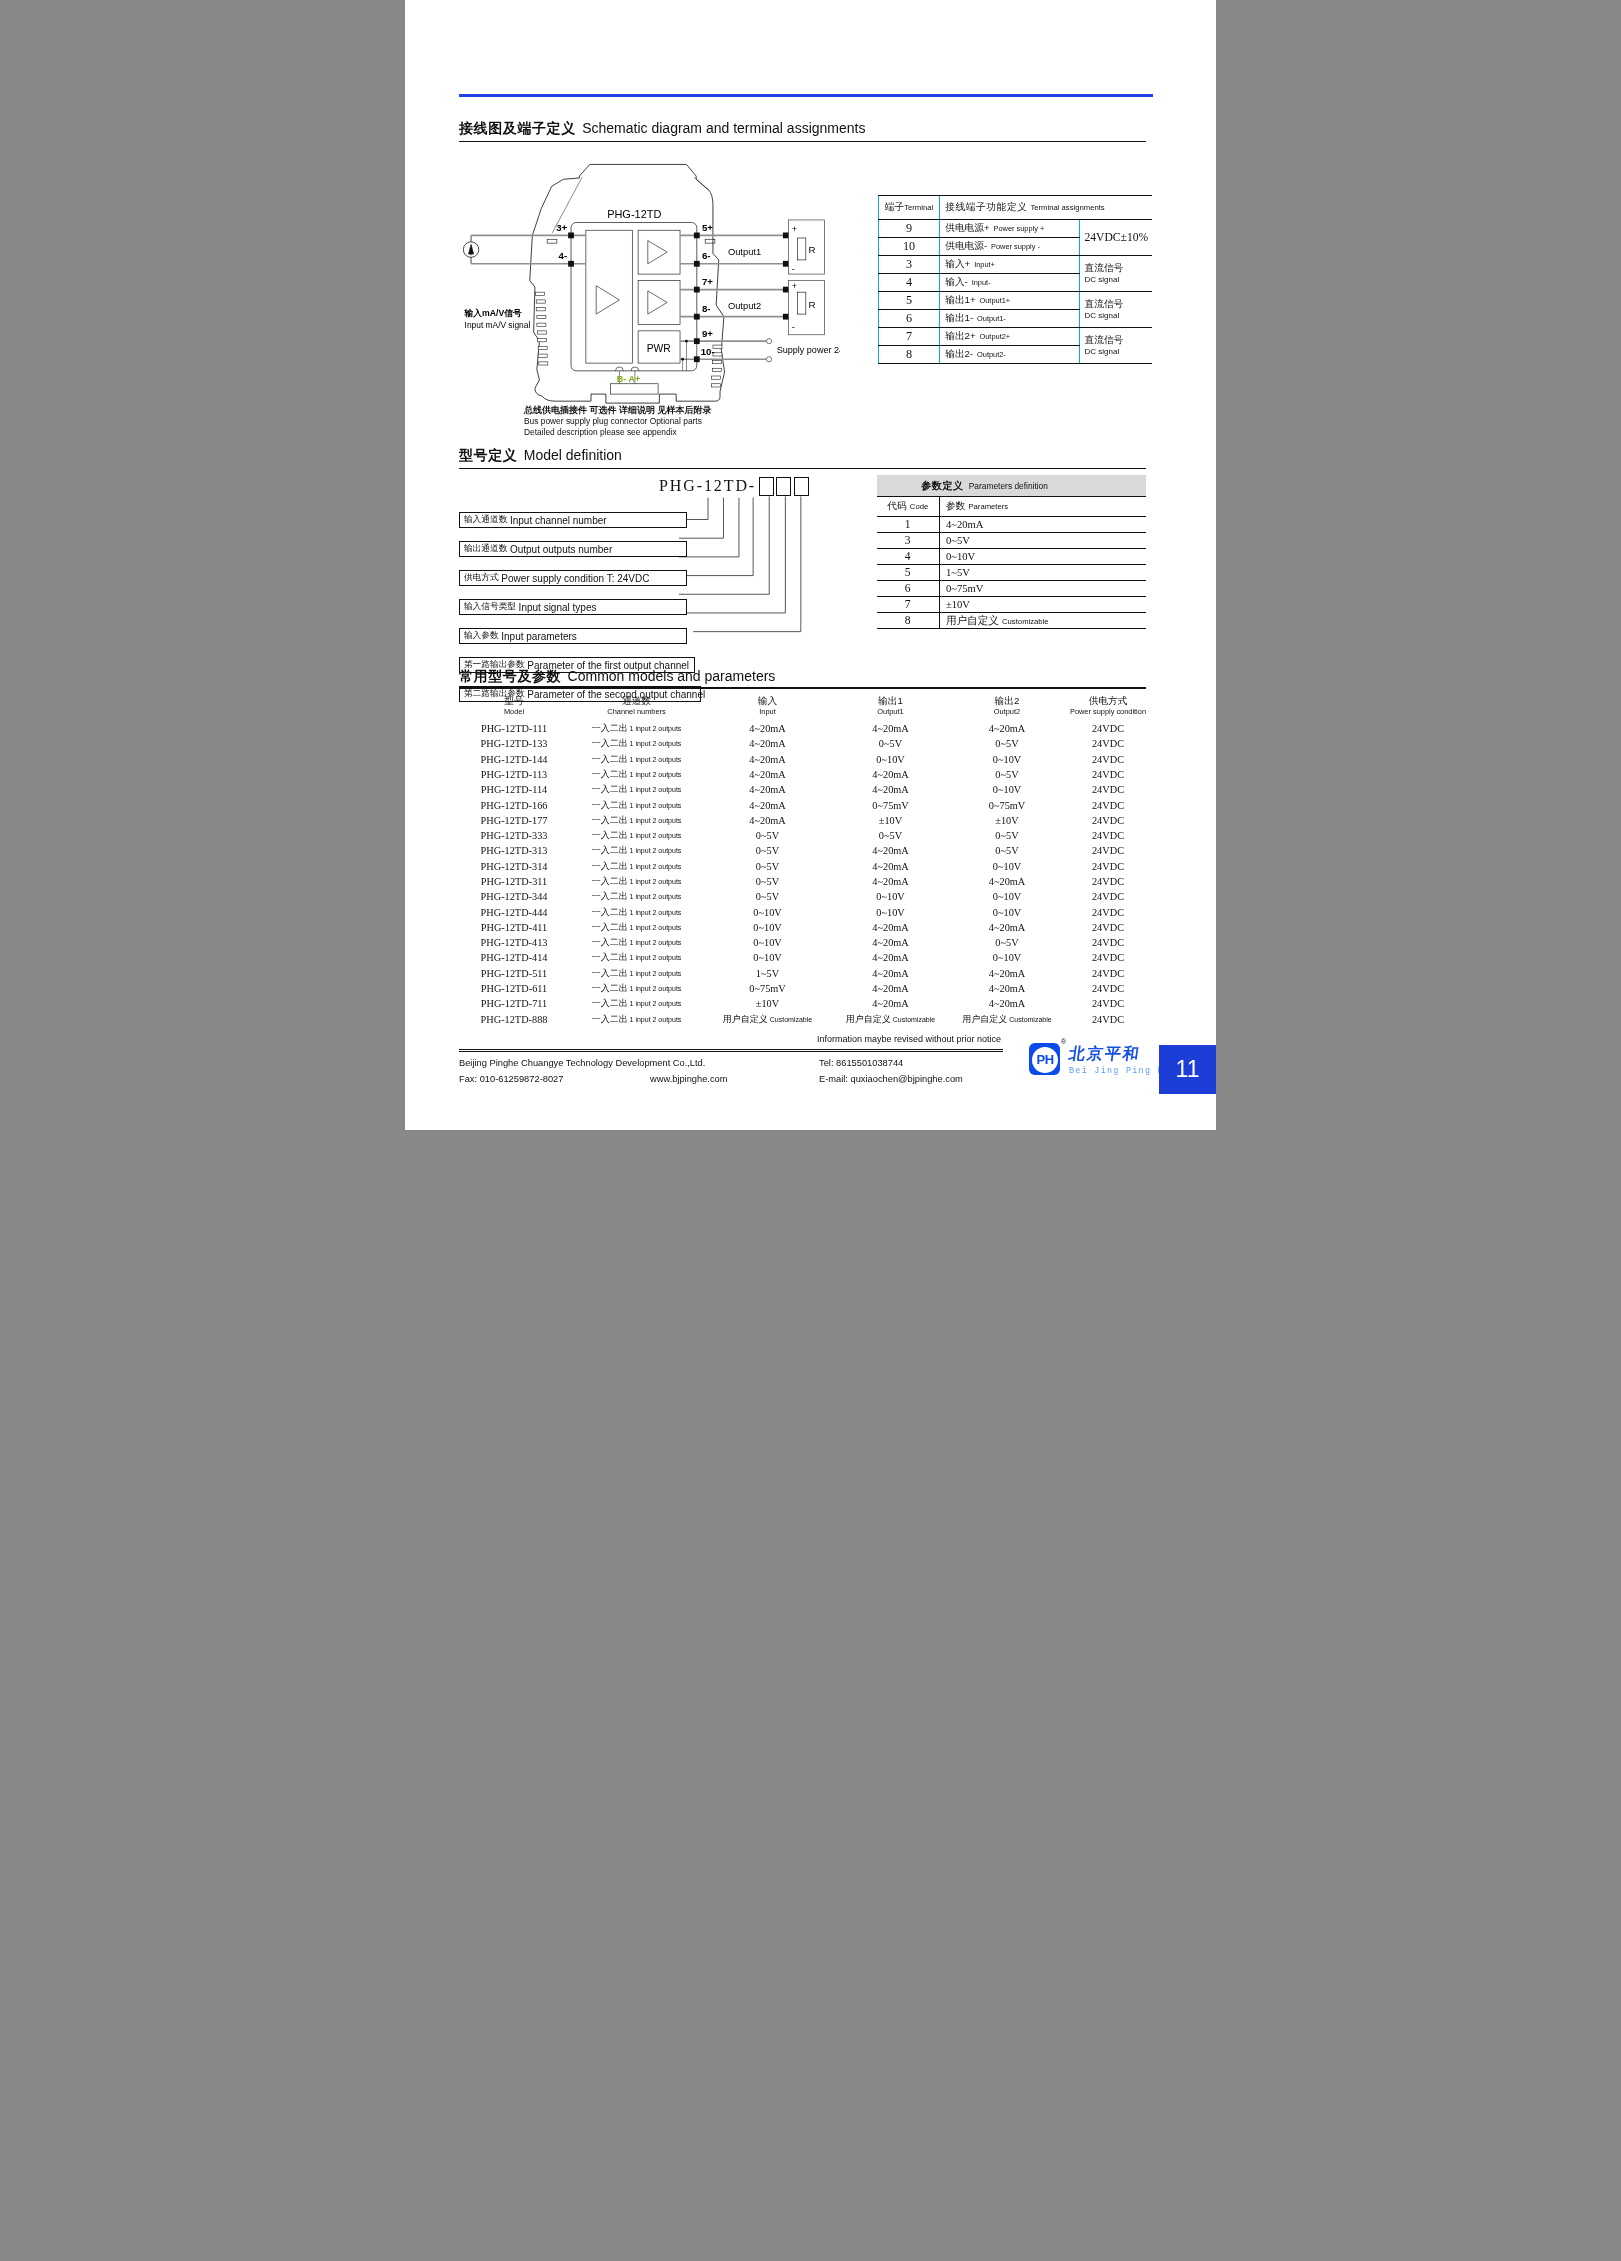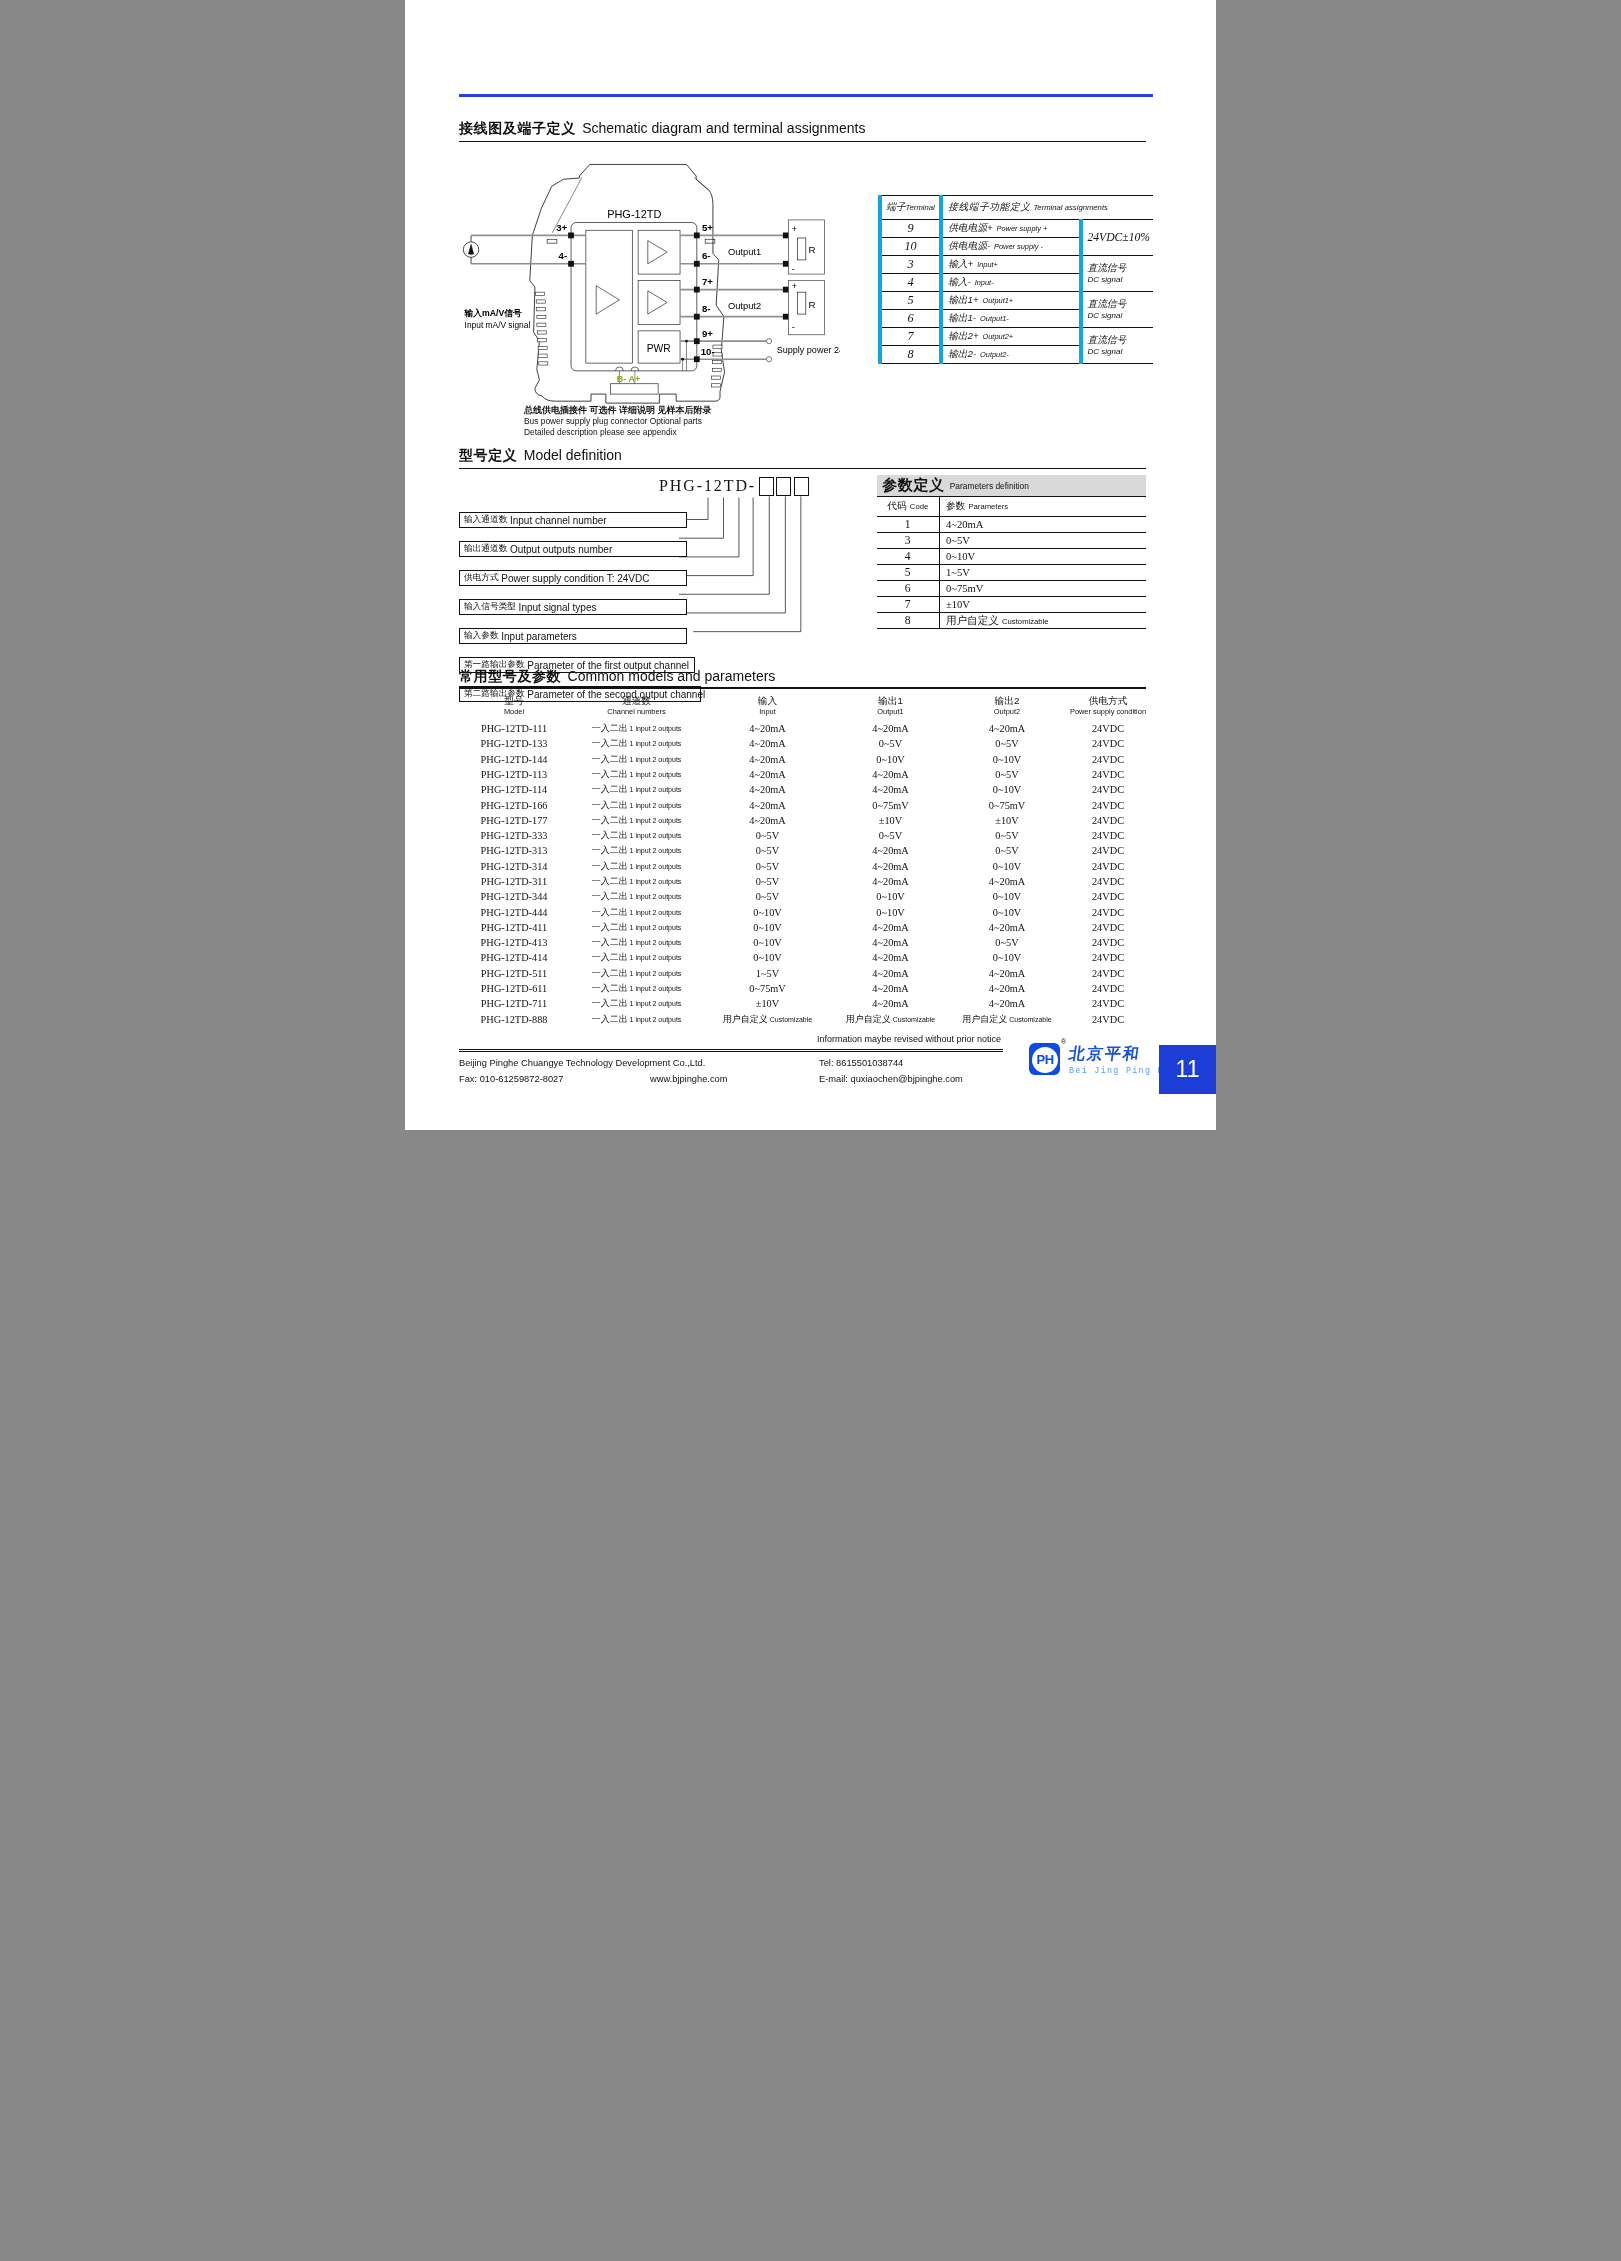--- a/index.html
+++ b/index.html
@@ -22,41 +22,41 @@
   #schem-caption{left:119px;top:405px;line-height:11px;}
   #schem-caption .zh{font-size:9px;font-weight:600;}
   #schem-caption .en{font-size:8.4px;}
   
   #terminal-table{left:473px;top:195px;border-collapse:collapse;table-layout:fixed;}
   #terminal-table td,#terminal-table th{padding:0;font-weight:400;overflow:hidden;white-space:nowrap;}
   #terminal-table col.c1{width:61px}#terminal-table col.c2{width:140px}#terminal-table col.c3{width:72px}
   #terminal-table .hrow th{border-top:1.9px solid #111;border-bottom:1.6px solid #111;height:22.6px;}
   #terminal-table .trow td{height:17px;border-bottom:0.8px solid #111;}
   #terminal-table .pairend td{border-bottom:1.4px solid #111;}
-  #terminal-table .v1{border-left:4px solid #0ea5e9;font-style:italic;}
+  #terminal-table .v1{border-left:1px solid #0ea5e9;}
   #terminal-table .num{font-family:"Liberation Serif",serif;font-size:12.2px;text-align:center;}
   #terminal-table .fn{padding-left:5.2px;font-size:9.7px;}
   #terminal-table .fn .en{font-size:7.4px;margin-left:3.9px;}
   #terminal-table .note{padding-left:4.5px;font-size:9.7px;vertical-align:middle;}
   #terminal-table .note .en{font-size:8px;display:block;}
   #terminal-table .vdc{font-family:"Liberation Serif",serif;font-size:11.6px;}
   
   #model-string{left:254px;top:477px;display:flex;align-items:flex-start;}
   #model-string .txt{font-family:"Liberation Serif",serif;font-size:16px;letter-spacing:1.9px;line-height:18px;}
   .mbox{width:13px;height:17.4px;border:1.3px solid #111;margin-left:2.6px;}
   #def-boxes{left:54px;top:512px;}
   .defbox{border:1px solid #111;height:14px;margin-bottom:13px;display:flex;align-items:center;
           padding:0 3.9px;white-space:nowrap;background:#fff;}
   .defbox .zh{font-size:8.7px;}
   .defbox .en{font-size:10px;margin-left:2.6px;}
   .defbox.w1{width:218px}.defbox.w6{width:226px}.defbox.w7{width:232px}
   
   #params{left:472px;top:475px;width:269px;}
   #params .gband{background:#d9d9d9;height:21px;display:flex;align-items:center;padding-left:5.2px;}
-  #params .gband .zh{font-size:15px;font-weight:600;letter-spacing:0.6px;}
+  #params .gband .zh{font-size:10px;font-weight:600;letter-spacing:0.6px;margin-left:39px;}
   #params .gband .en{font-size:8.4px;margin-left:5.2px;}
   #params table{border-collapse:collapse;table-layout:fixed;width:269px;}
   #params col.c1{width:62px}
   #params th,#params td{padding:0;font-weight:400;white-space:nowrap;}
   #params .ch th{border-top:1.3px solid #111;border-bottom:1.4px solid #111;height:19.3px;font-size:9.7px;}
   #params .ch .en{font-size:7.7px;margin-left:3.2px;}
   #params .pr td{height:15px;border-bottom:1px solid #111;}
   #params .code{text-align:center;font-family:"Liberation Serif",serif;font-size:11.6px;}
   #params .pv{padding-left:6.4px;font-family:"Liberation Serif",serif;font-size:10.6px;}
   #params .pv .en{font-family:"Liberation Sans",sans-serif;font-size:7.7px;margin-left:3.2px;}

